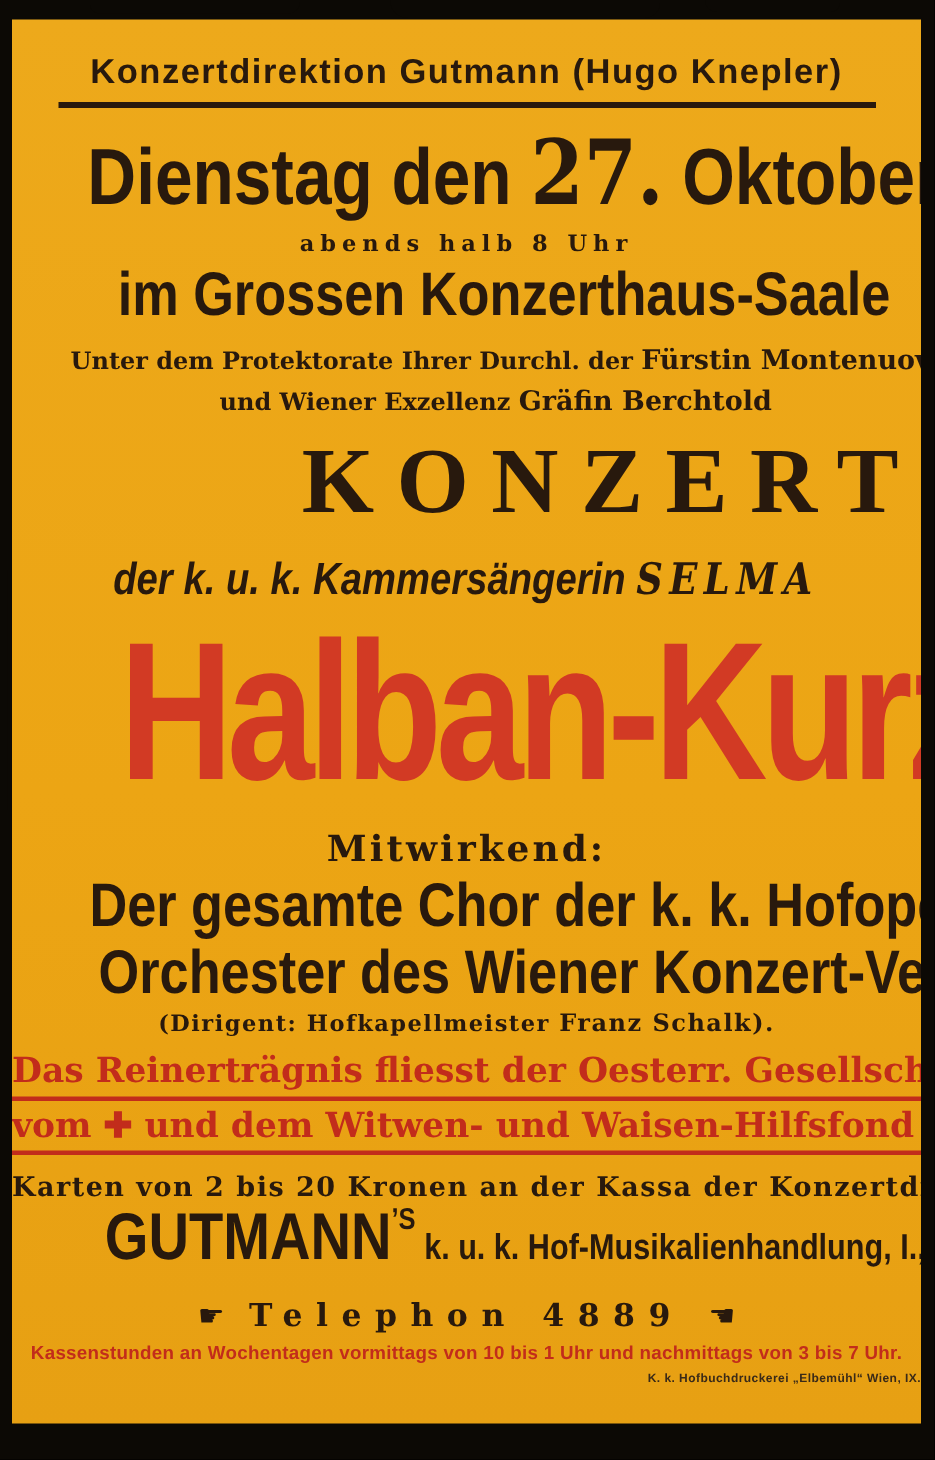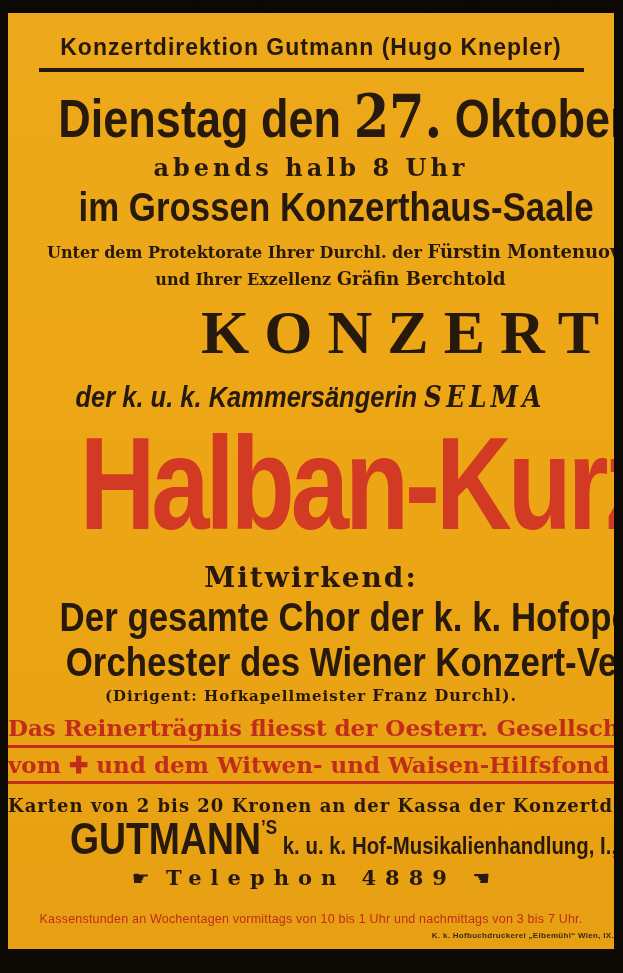--- a/index.html
+++ b/index.html
@@ -33,21 +33,21 @@
     font-size:23px;font-weight:bold;letter-spacing:1px;
   }
   .agency-rule{height:4px;background:#28190d;width:545px;margin:7px auto 0 auto;}
 
   .dateline{margin-top:14px;font-weight:bold;font-size:53px;line-height:1.0;}
   .dateline .daynum{font-family:"DejaVu Serif", serif;font-size:60px;}
 
   .timeline{
     margin-top:7px;
     font-family:"DejaVu Serif", serif;font-weight:bold;
-    font-size:24px;letter-spacing:4px;
+    font-size:15px;letter-spacing:4px;
   }
 
   .venue{margin-top:5px;font-weight:bold;font-size:41px;line-height:1.0;margin-left:25px;}
 
   .patronage{
     margin-top:10px;
     font-family:"DejaVu Serif", serif;
     font-size:16px;line-height:1.5;font-weight:600;margin-left:39px;
   }
   .patronage b{font-size:18px;}
@@ -66,21 +66,21 @@
   .bigname{
     margin-top:10px;
     color:#d23a24;
     font-weight:bold;font-size:131px;line-height:0.92;
     letter-spacing:-5px;
   }
   .bigname .cond{transform:scaleX(0.80);}
 
   .mitwirkend{
     margin-top:16px;
-    font-family:"DejaVu Serif", serif;font-weight:bold;font-size:28px;letter-spacing:2px;
+    font-family:"DejaVu Serif", serif;font-weight:bold;font-size:24px;letter-spacing:2px;
   }
 
   .ensemble{margin-top:2px;font-weight:bold;font-size:41px;line-height:1.05;}
   .conductor{
     margin-top:2px;
     font-family:"DejaVu Serif", serif;font-size:15px;font-weight:600;letter-spacing:1px;
   }
   .conductor b{font-size:16px;}
 
   .benefit{
@@ -97,29 +97,29 @@
     margin-top:9px;
     font-family:"DejaVu Serif", serif;font-weight:bold;font-size:18px;letter-spacing:1px;
   }
 
   .shopline{margin-top:1px;font-weight:bold;line-height:1.0;}
   .shopline .shopname{font-size:44px;letter-spacing:0px;}
   .shopline .shopsup{font-size:20px;vertical-align:20px;}
   .shopline .shopdesc{font-size:24px;}
 
   .phoneline{
-    margin-top:4px;
+    margin-top:17px;
     font-family:"DejaVu Serif", serif;font-weight:bold;
     font-size:21px;letter-spacing:9px;
   }
   .phoneline .hand{font-family:"DejaVu Sans", sans-serif;letter-spacing:0;font-size:20px;}
 
   .hours{
-    margin-top:22px;
-    color:#c22c1b;font-weight:normal;font-size:12.5px;letter-spacing:0.2px;
+    margin-top:6px;
+    color:#c22c1b;font-weight:bold;font-size:12.5px;letter-spacing:0.2px;
   }
 
   .imprint{
     margin-top:5px;
     text-align:right;padding-left:22px;
     font-size:8px;font-weight:bold;color:#3a2a18;letter-spacing:0.3px;
   }
 </style>
 </head>
 <body>
@@ -140,21 +140,21 @@
 
     <div class="line venue">
       <span class="cond">im Grossen Konzerthaus-Saale</span>
     </div>
 
     <div class="patronage">
       <div class="line">
         <span>Unter dem Protektorate Ihrer Durchl. der </span><b>Fürstin Montenuovo</b>
       </div>
       <div class="line">
-        <span>und Ihrer Exzellenz </span><b>Gräfin Berchtold</b>
+        <span>und Wiener Exzellenz </span><b>Gräfin Berchtold</b>
       </div>
     </div>
 
     <div class="line konzert">KONZERT</div>
 
     <div class="line artistline">
       <span class="cond">
         <span>der k. u. k. Kammersängerin </span><span class="selma">SELMA</span>
       </span>
     </div>
@@ -166,21 +166,21 @@
     <div class="line mitwirkend">Mitwirkend:</div>
 
     <div class="line ensemble">
       <span class="cond">Der gesamte Chor der k. k. Hofoper</span>
     </div>
 
     <div class="line ensemble">
       <span class="cond">Orchester des Wiener Konzert-Vereines</span>
     </div>
     <div class="line conductor">
-      <span>(Dirigent: Hofkapellmeister </span><b>Franz Durchl).</b>
+      <span>(Dirigent: Hofkapellmeister </span><b>Franz Schalk).</b>
     </div>
 
     <div class="benefit">
       <div class="line">
         <span class="ul">Das Reinerträgnis fliesst der Oesterr. Gesellschaft</span>
       </div>
       <div class="line">
         <span class="ul">
           <span>vom </span><span>✚</span><span> und dem Witwen- und Waisen-Hilfsfond zu</span>
         </span>

